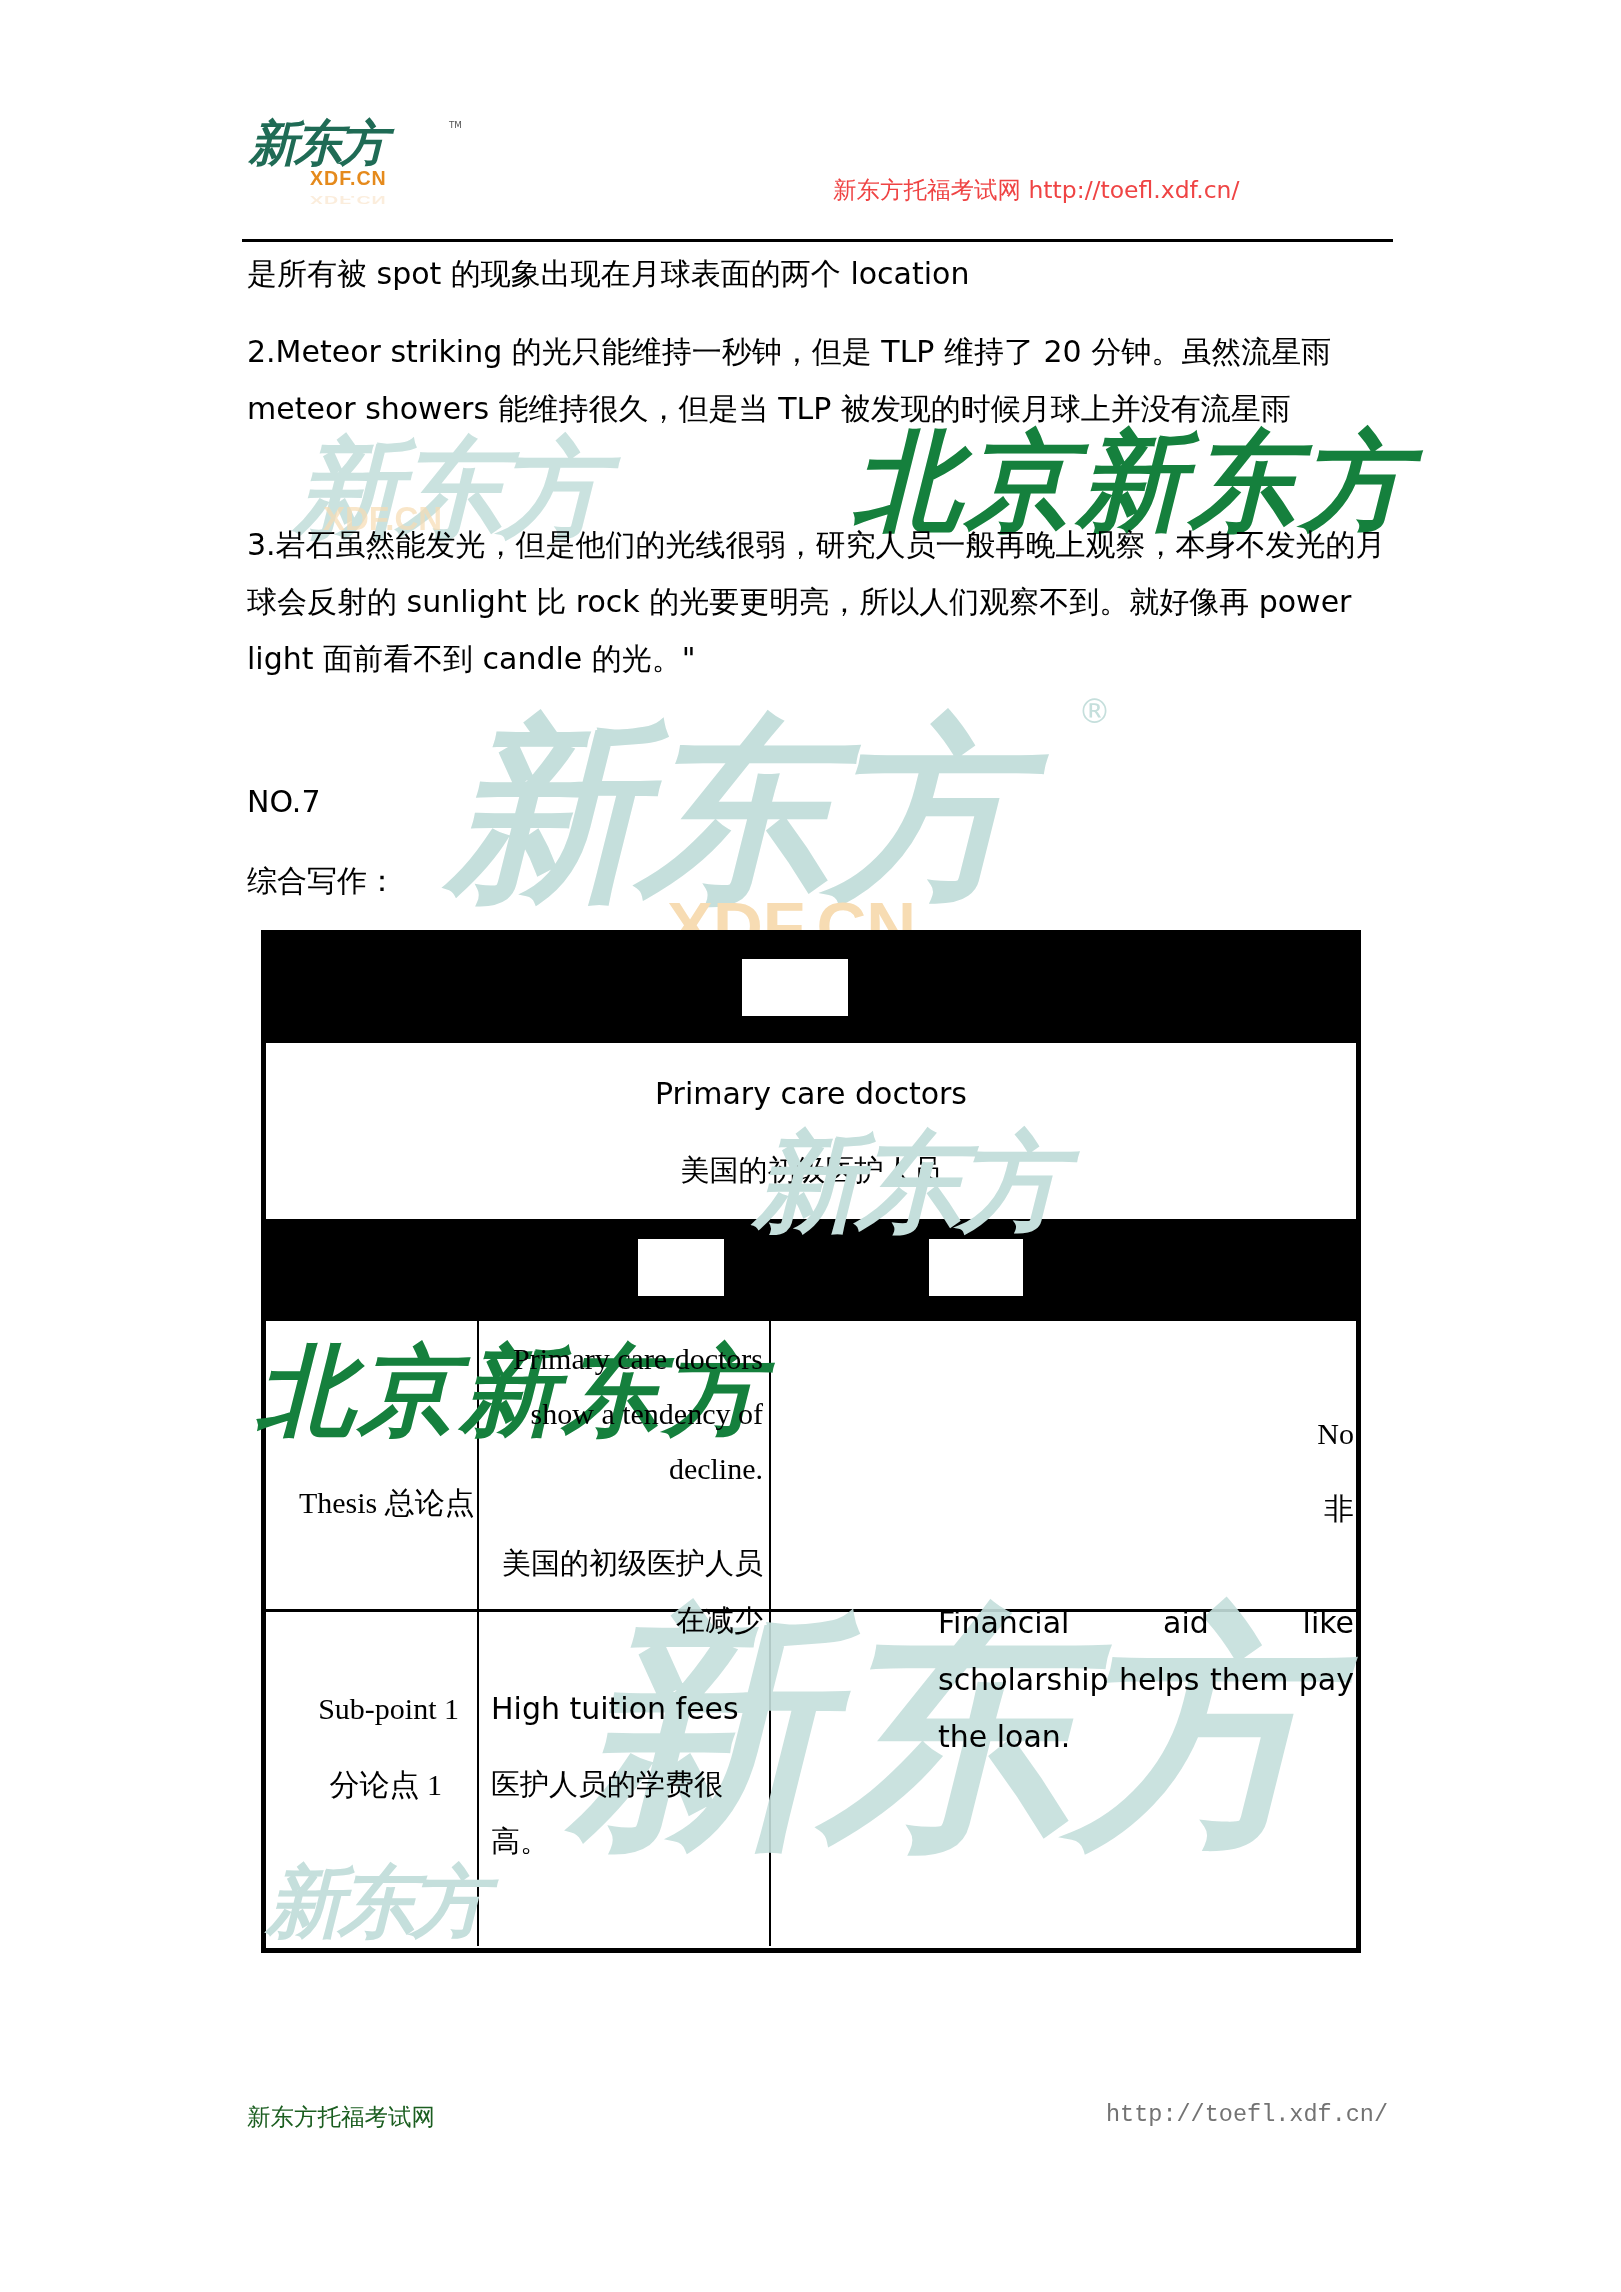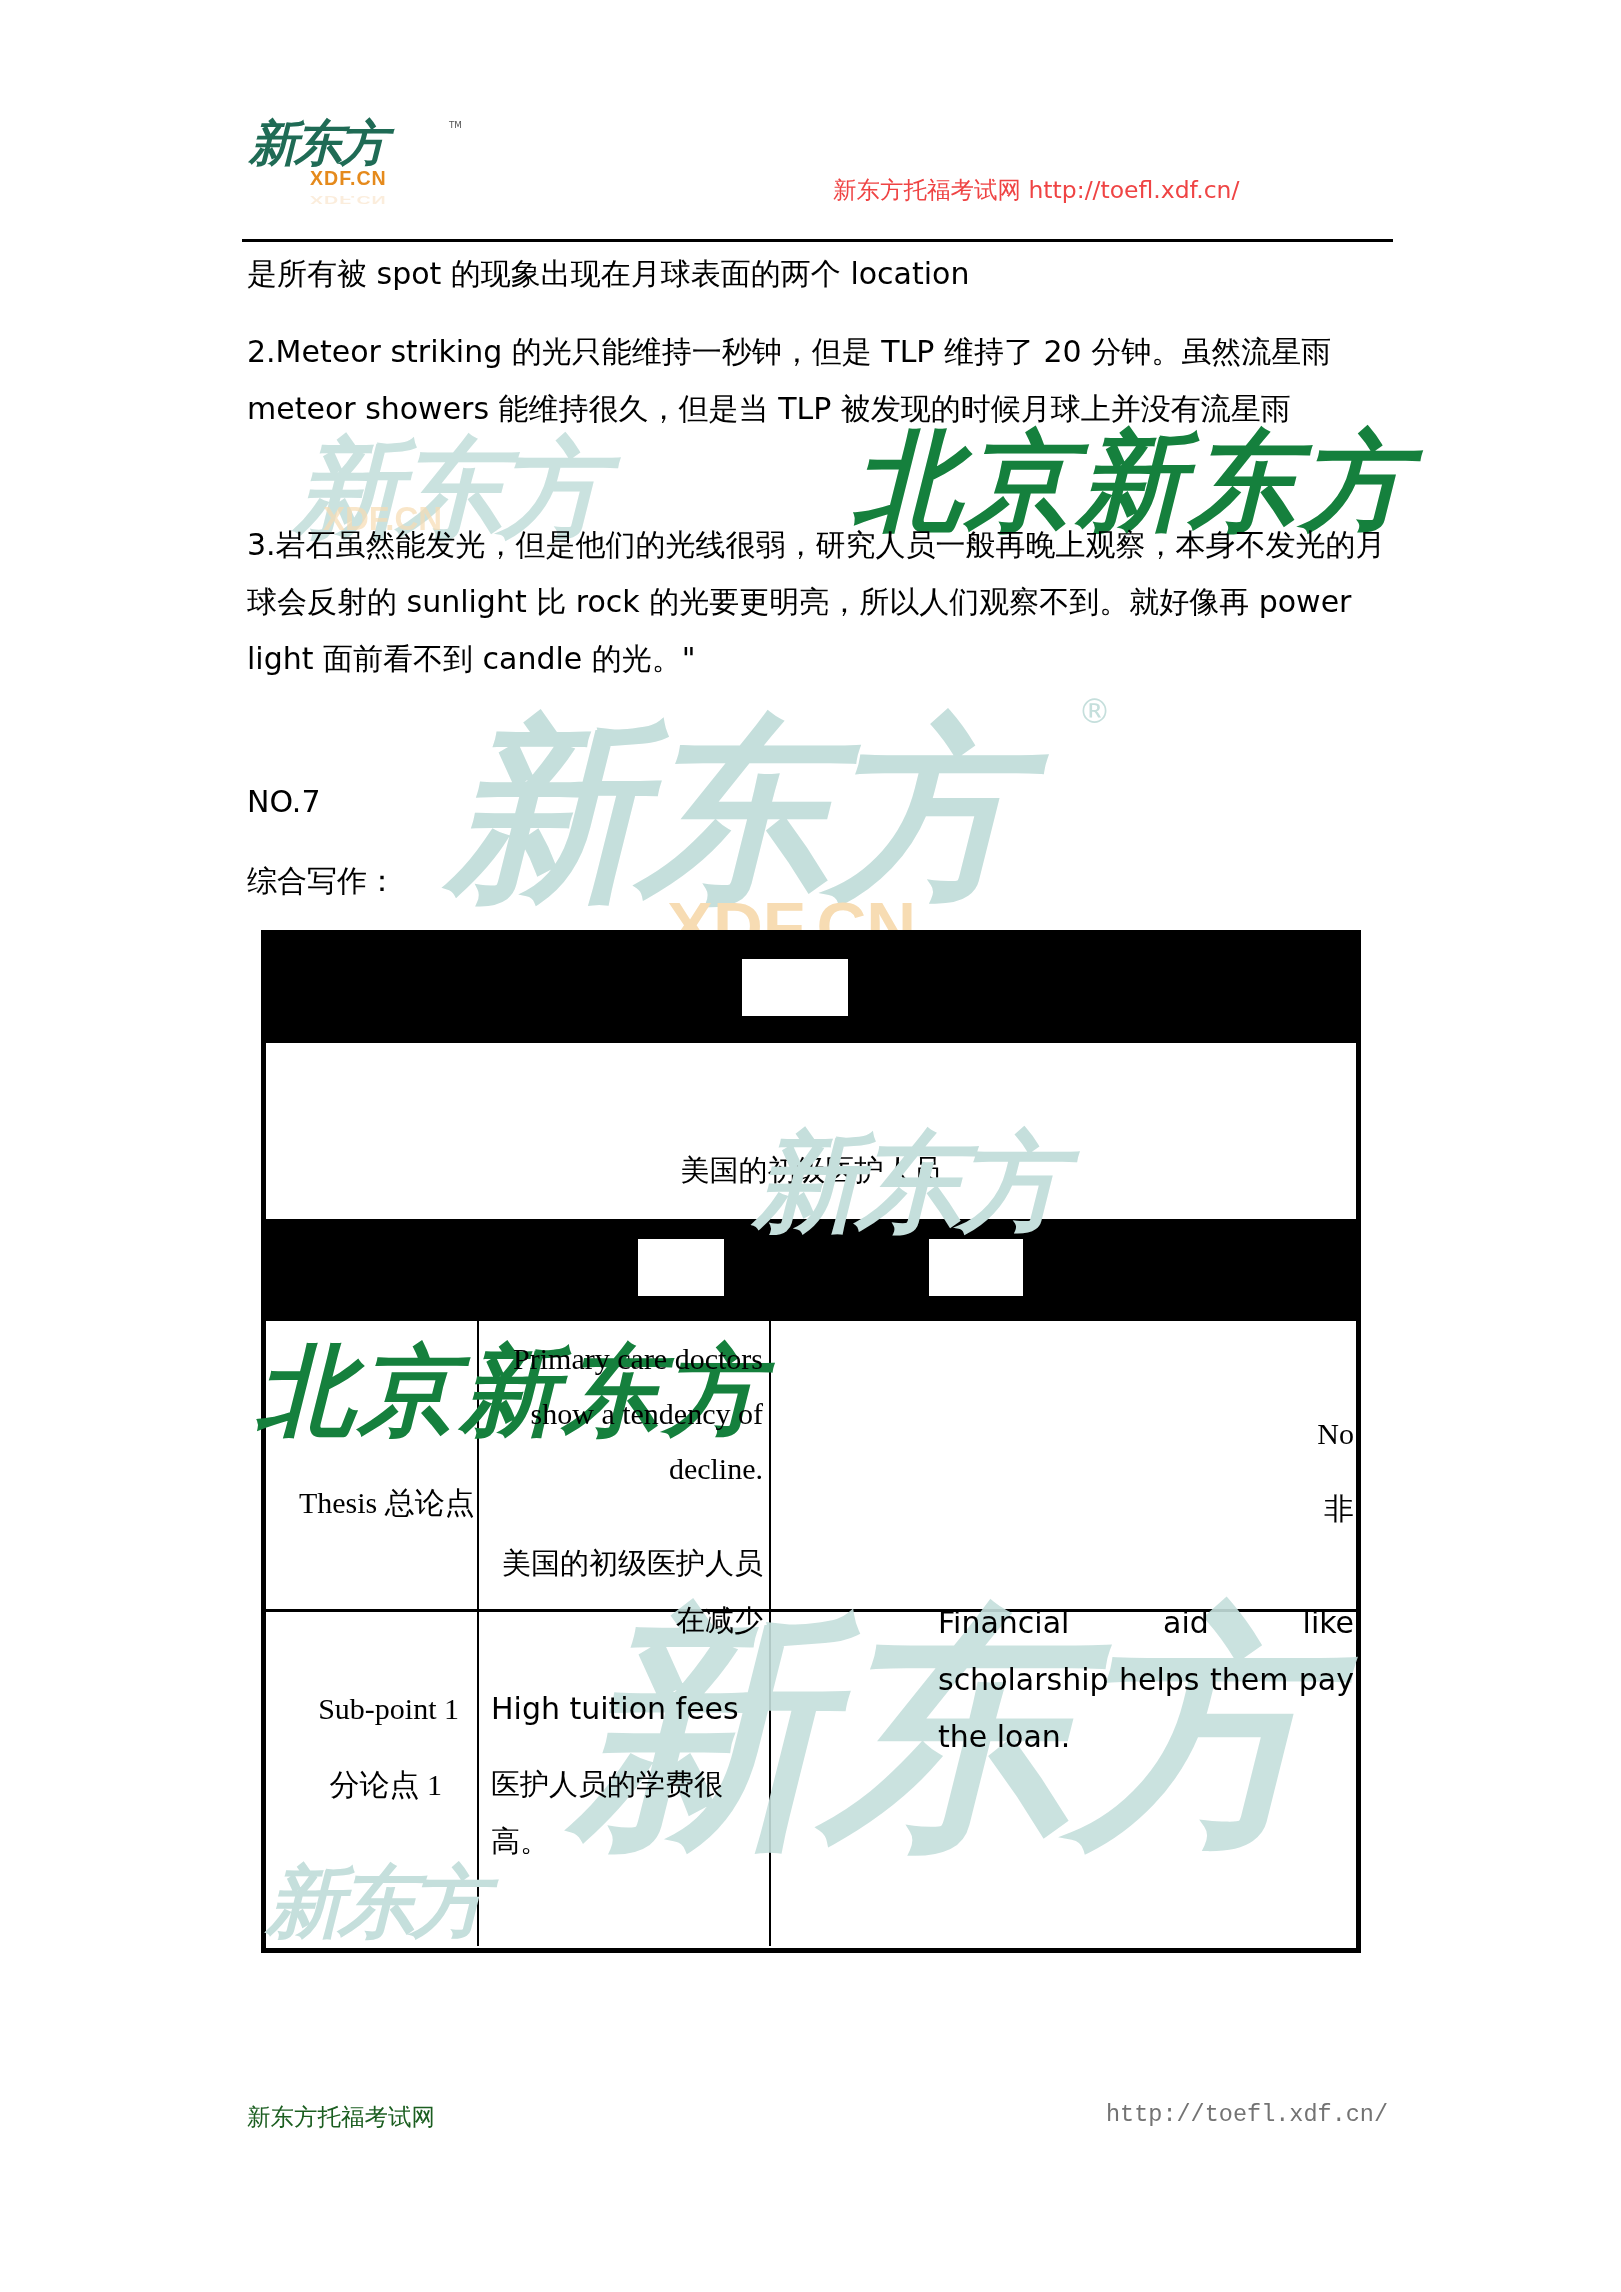--- a/index.html
+++ b/index.html
@@ -73,20 +73,21 @@
 <div class="para p1 text-layer">2.Meteor  striking 的光只能维持一秒钟，但是 TLP 维持了 20 分钟。虽然流星雨 meteor  showers 能维持很久，但是当 TLP 被发现的时候月球上并没有流星雨</div>
 <div class="para p2 text-layer">3.岩石虽然能发光，但是他们的光线很弱，研究人员一般再晚上观察，本身不发光的月球会反射的 sunlight 比 rock 的光要更明亮，所以人们观察不到。就好像再 power light 面前看不到 candle 的光。"</div>
 <div class="no7 text-layer">NO.7</div>
 <div class="sec text-layer">综合写作：</div>
 
 <div class="tbl">
   <div class="band band1">
     <div class="blank" style="left:476px; top:23.5px; width:106px; height:57px;"></div>
   </div>
   <div class="title-row">
+    <div class="l1">Primary care doctors</div>
     <div class="l2">美国的初级医护人员</div>
   </div>
   <div class="band band2">
     <div class="blank" style="left:372px; top:19.6px; width:86px; height:57px;"></div>
     <div class="blank" style="left:663px; top:19.6px; width:94px; height:57px;"></div>
   </div>
 
   <div class="vline" style="left:211px; top:386px; height:625px;"></div>
   <div class="vline" style="left:503px; top:386px; height:625px;"></div>
   <div class="hline" style="top:674px;"></div>

